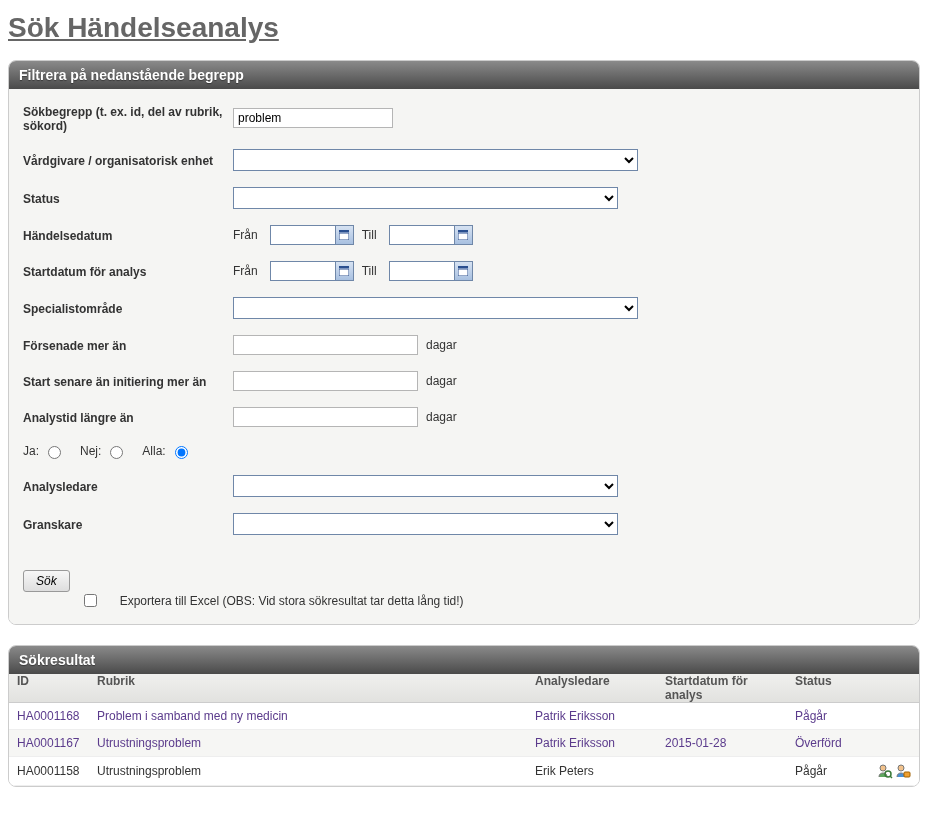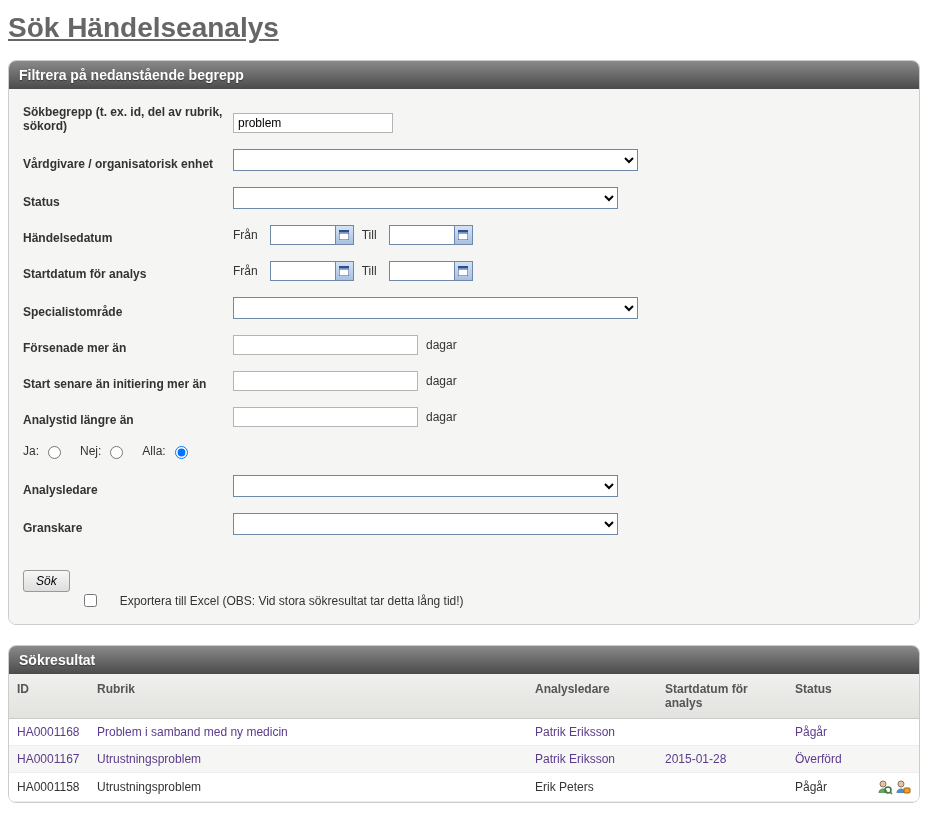--- a/index.html
+++ b/index.html
@@ -32,21 +32,21 @@
     font-size: 14px;
     padding: 6px 10px;
     text-shadow: 0 1px 1px rgba(0,0,0,0.4);
   }
   .panel-body {
     padding: 14px 14px 14px 14px;
     background: #f5f5f3;
   }
   .form-row {
     display: flex;
-    align-items: flex-end;
+    align-items: center;
     margin-bottom: 16px;
   }
   .form-row .label {
     width: 210px;
     font-weight: bold;
     font-size: 12px;
     padding-top: 2px;
     padding-right: 6px;
   }
   .form-row .control {
@@ -127,21 +127,21 @@
   table.results {
     width: 100%;
     border-collapse: collapse;
     font-size: 12px;
   }
   table.results thead th {
     background: linear-gradient(to bottom,#f0f0ee,#e2e2df);
     color: #555;
     font-weight: bold;
     text-align: left;
-    padding: 8px 8px;
+    padding: 0 8px;
     border-bottom: 1px solid #ccc;
     vertical-align: top;
     margin-left: 17px;
   }
   table.results tbody td {
     padding: 6px 8px;
     border-bottom: 1px solid #eee;
     vertical-align: middle;
   }
   table.results tbody tr:nth-child(even) td {

